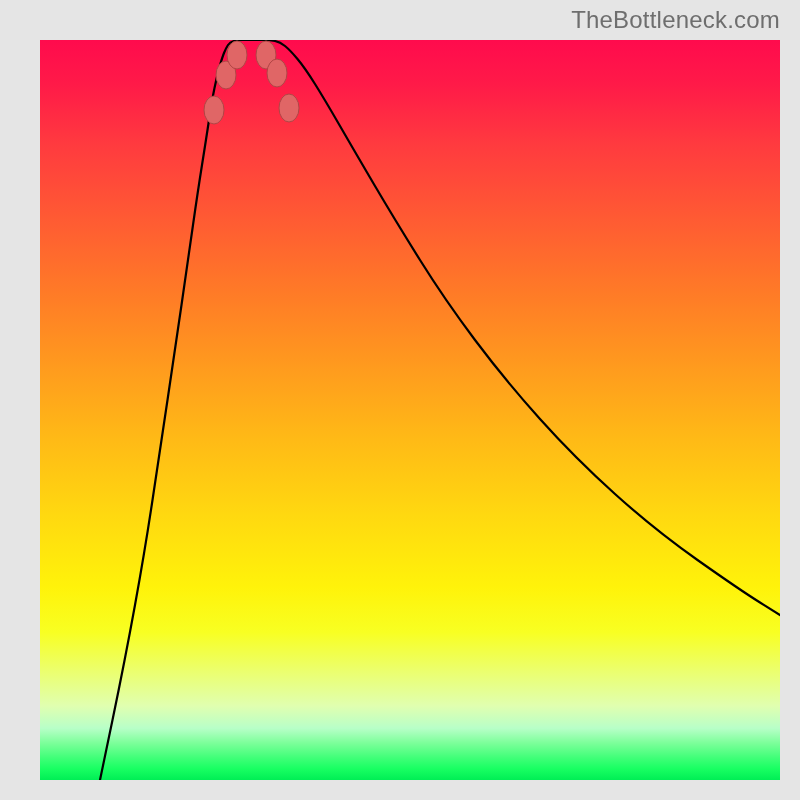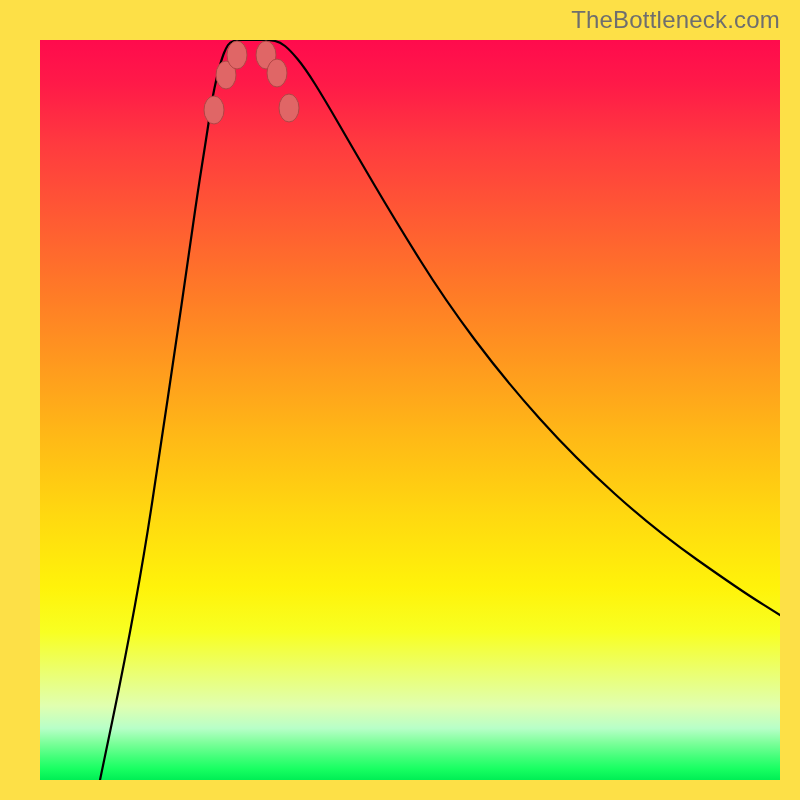--- a/index.html
+++ b/index.html
@@ -8,21 +8,21 @@
     width: 800px;
     height: 800px;
     background: #000;
     overflow: hidden;
     font-family: Arial, Helvetica, sans-serif;
   }
   .frame {
     position: absolute;
     left: 0; top: 0;
     width: 800px; height: 800px;
-    background: #fde047;
+    background: #e5e5e5;
   }
   .plot-area {
     position: absolute;
     left: 40px;
     top: 40px;
     width: 740px;
     height: 740px;
     overflow: hidden;
   }
   .gradient {

